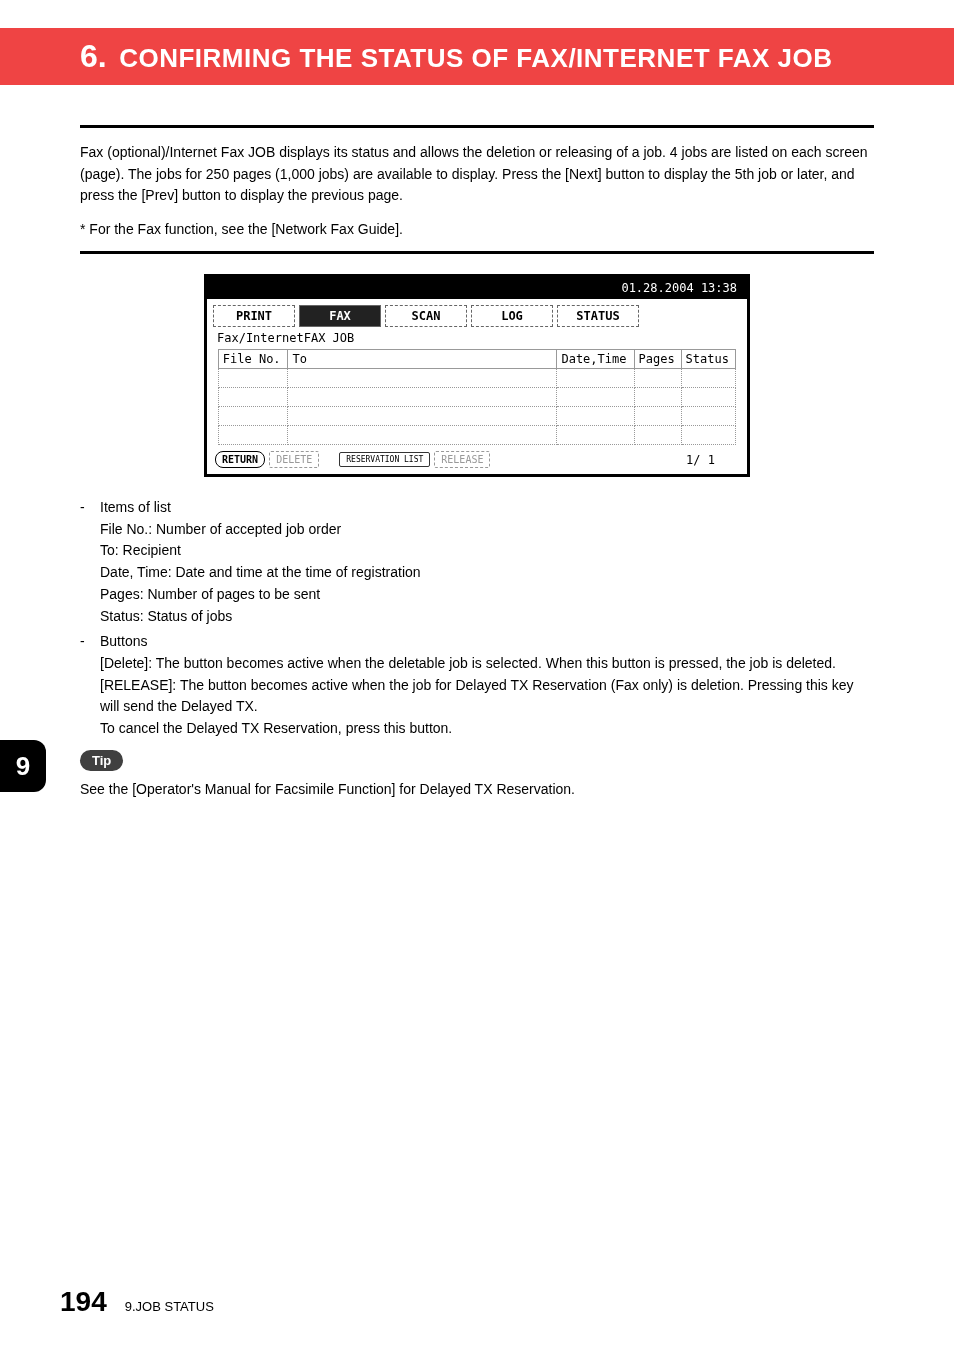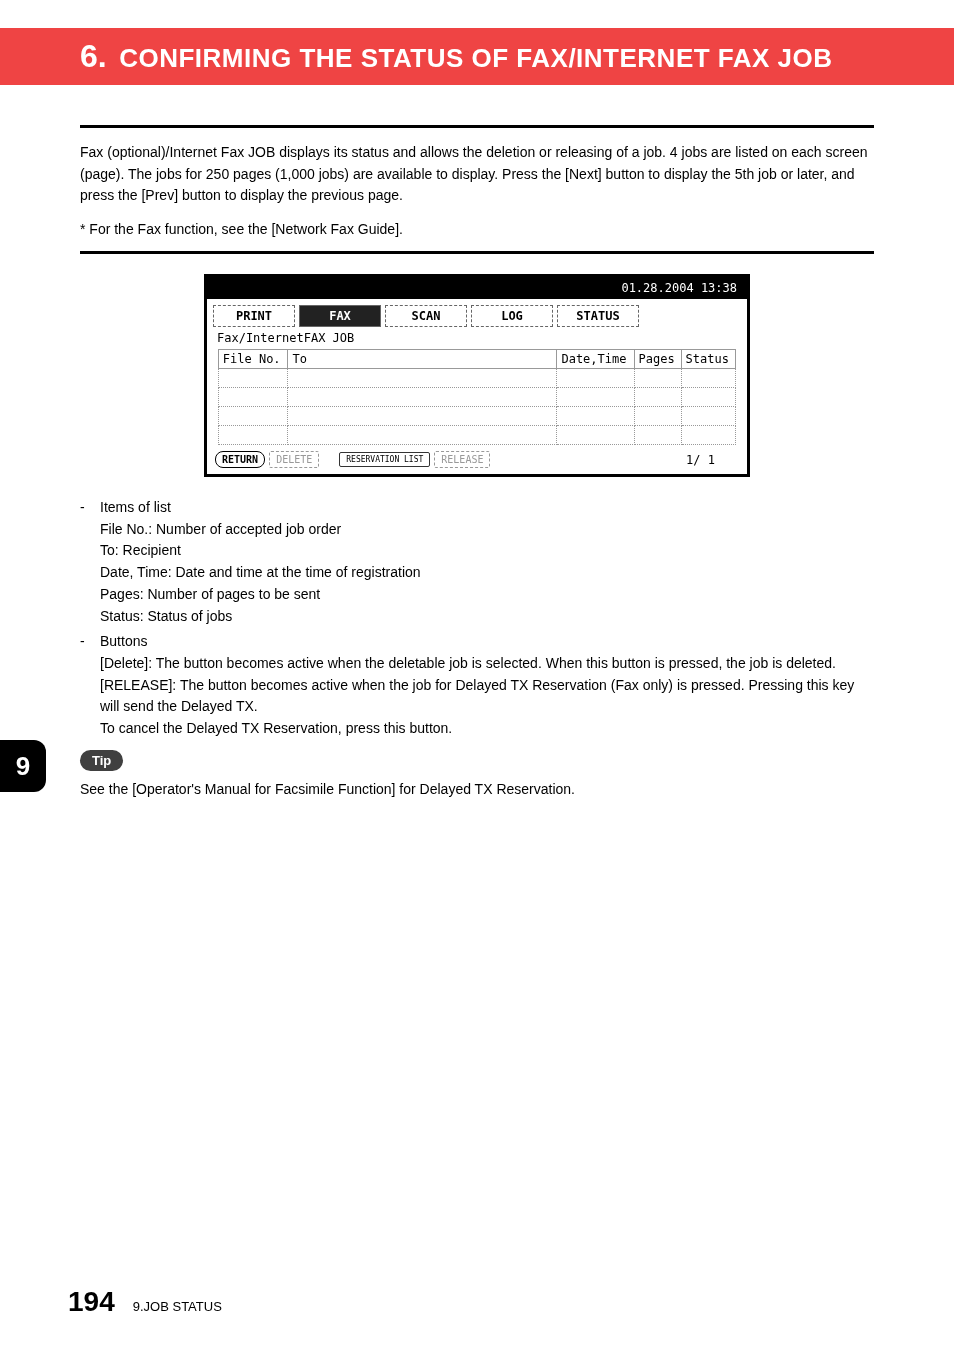--- a/index.html
+++ b/index.html
@@ -181,21 +181,21 @@
       font-weight: bold;
       display: flex;
       align-items: center;
       justify-content: center;
       border-top-right-radius: 12px;
       border-bottom-right-radius: 12px;
     }
     .footer {
       position: absolute;
       bottom: 30px;
-      left: 68px;
+      left: 60px;
       display: flex;
       align-items: baseline;
       gap: 18px;
     }
     .page-num {
       font-size: 28px;
       font-weight: bold;
     }
     .footer-label {
       font-size: 13px;
@@ -285,21 +285,21 @@
         <div>Date, Time: Date and time at the time of registration</div>
         <div>Pages: Number of pages to be sent</div>
         <div>Status: Status of jobs</div>
       </div>
     </div>
     <div class="list-item">
       <div class="list-bullet">-</div>
       <div class="list-body">
         <div>Buttons</div>
         <div>[Delete]: The button becomes active when the deletable job is selected. When this button is pressed, the job is deleted.</div>
-        <div>[RELEASE]: The button becomes active when the job for Delayed TX Reservation (Fax only) is pressed. Pressing this key will send the Delayed TX.</div>
+        <div>[RELEASE]: The button becomes active when the job for Delayed TX Reservation (Fax only) is deletion. Pressing this key will send the Delayed TX.</div>
         <div>To cancel the Delayed TX Reservation, press this button.</div>
       </div>
     </div>
   </div>
 
   <div class="tip-badge">Tip</div>
   <div class="body-text" style="margin-top:2px;">See the [Operator's Manual for Facsimile Function] for Delayed TX Reservation.</div>
 </div>
 
 <div class="side-tab">9</div>

